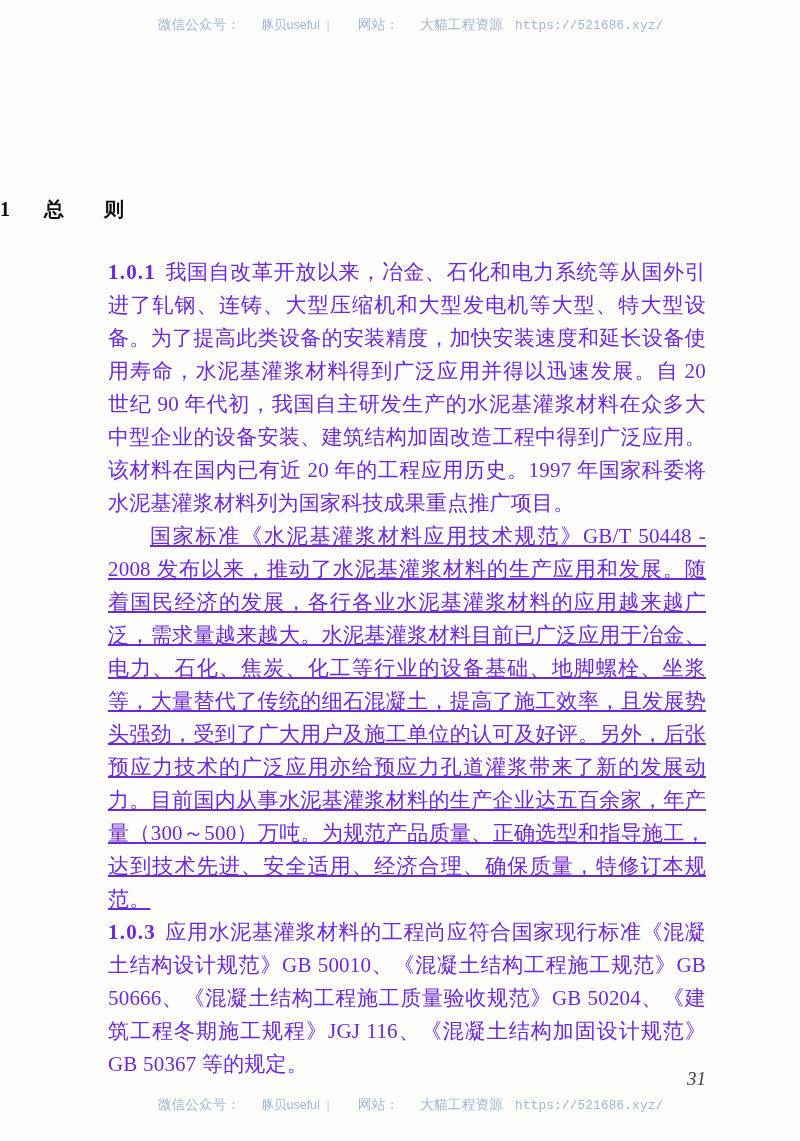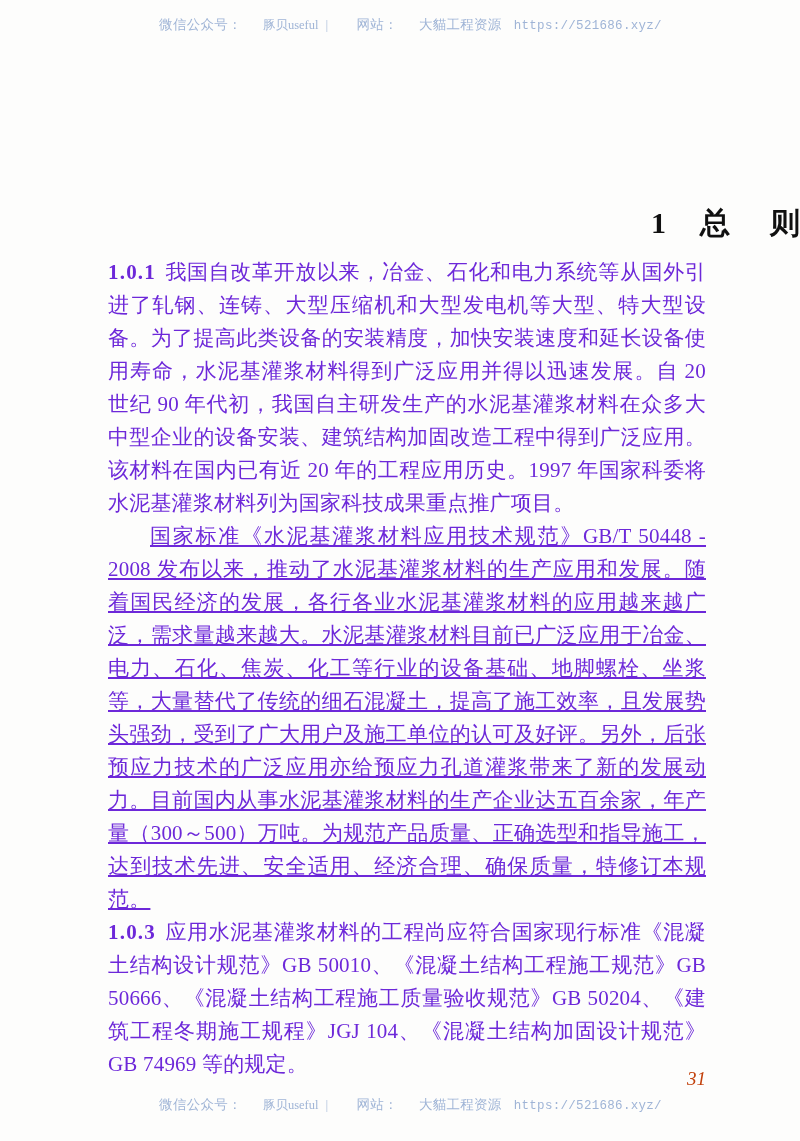--- a/index.html
+++ b/index.html
@@ -26,43 +26,43 @@
     color: #9fb4d6;
     font-size: 13.5px;
     letter-spacing: 0.3px;
     white-space: nowrap;
     user-select: none;
   }
   .watermark-top { top: 16px; }
   .watermark-bottom { top: 1096px; }
   .wm-seg { display: inline-block; vertical-align: baseline; margin-left: 21px; }
   .wm-latin {
-    font-family: Liberation Serif, serif;
+    font-family: Liberation Sans, sans-serif;
     font-size: 12.5px;
     letter-spacing: 0;
   }
   .wm-sep {
     display: inline-block;
     padding: 0 7px;
     color: #b3c4de;
   }
   .wm-url {
     font-family: "Liberation Mono", "DejaVu Sans Mono", monospace;
     font-size: 12.5px;
     padding-left: 12px;
   }
 
   
   .chapter-title {
     position: absolute;
     top: 183px;
     left: 0;
     width: 800px;
-    text-align: right;
-    font-size: 30px;
+    text-align: left;
+    font-size: 20px;
     font-weight: bold;
     color: #101010;
   }
   .chapter-title .num { margin-right: 34px; }
   .chapter-title .w1 { margin-right: 40px; }
 
   
   .body-block {
     position: absolute;
     top: 256px;
@@ -88,21 +88,21 @@
 
   
   .page-number {
     position: absolute;
     top: 1068px;
     left: 0;
     width: 706px;
     text-align: right;
     font-size: 19px;
     font-style: italic;
-    color: #c2410c;
+    color: #404040;
   }
 </style>
 </head>
 <body>
 
 <div class="page">
 
   <div class="watermark watermark-top">
     <span class="wm-seg">微信公众号：</span><span class="wm-seg wm-latin">豚贝useful</span><span class="wm-sep">|</span><span class="wm-seg">网站：</span><span class="wm-seg">大貓工程资源</span><span class="wm-url">https://521686.xyz/</span>
   </div>
@@ -113,21 +113,21 @@
 
   <div class="body-block">
 
     <p class="para">
       <span class="clause-no">1.0.1</span><span>我国自改革开放以来，冶金、石化和电力系统等从国外引进了轧钢、连铸、大型压缩机和大型发电机等大型、特大型设备。为了提高此类设备的安装精度，加快安装速度和延长设备使用寿命，水泥基灌浆材料得到广泛应用并得以迅速发展。自 20 世纪 90 年代初，我国自主研发生产的水泥基灌浆材料在众多大中型企业的设备安装、建筑结构加固改造工程中得到广泛应用。该材料在国内已有近 20 年的工程应用历史。1997 年国家科委将水泥基灌浆材料列为国家科技成果重点推广项目。</span>
     </p>
 
     <p class="para indent">国家标准《水泥基灌浆材料应用技术规范》GB/T 50448 - 2008 发布以来，推动了水泥基灌浆材料的生产应用和发展。随着国民经济的发展，各行各业水泥基灌浆材料的应用越来越广泛，需求量越来越大。水泥基灌浆材料目前已广泛应用于冶金、电力、石化、焦炭、化工等行业的设备基础、地脚螺栓、坐浆等，大量替代了传统的细石混凝土，提高了施工效率，且发展势头强劲，受到了广大用户及施工单位的认可及好评。另外，后张预应力技术的广泛应用亦给预应力孔道灌浆带来了新的发展动力。目前国内从事水泥基灌浆材料的生产企业达五百余家，年产量（300～500）万吨。为规范产品质量、正确选型和指导施工，达到技术先进、安全适用、经济合理、确保质量，特修订本规范。</p>
 
     <p class="para">
-      <span class="clause-no">1.0.3</span><span>应用水泥基灌浆材料的工程尚应符合国家现行标准《混凝土结构设计规范》GB 50010、《混凝土结构工程施工规范》GB 50666、《混凝土结构工程施工质量验收规范》GB 50204、《建筑工程冬期施工规程》JGJ 104、《混凝土结构加固设计规范》GB 74969 等的规定。</span>
+      <span class="clause-no">1.0.3</span><span>应用水泥基灌浆材料的工程尚应符合国家现行标准《混凝土结构设计规范》GB 50010、《混凝土结构工程施工规范》GB 50666、《混凝土结构工程施工质量验收规范》GB 50204、《建筑工程冬期施工规程》JGJ 116、《混凝土结构加固设计规范》GB 50367 等的规定。</span>
     </p>
 
   </div>
 
   <div class="page-number">31</div>
 
   <div class="watermark watermark-bottom">
     <span class="wm-seg">微信公众号：</span><span class="wm-seg wm-latin">豚贝useful</span><span class="wm-sep">|</span><span class="wm-seg">网站：</span><span class="wm-seg">大貓工程资源</span><span class="wm-url">https://521686.xyz/</span>
   </div>
 

